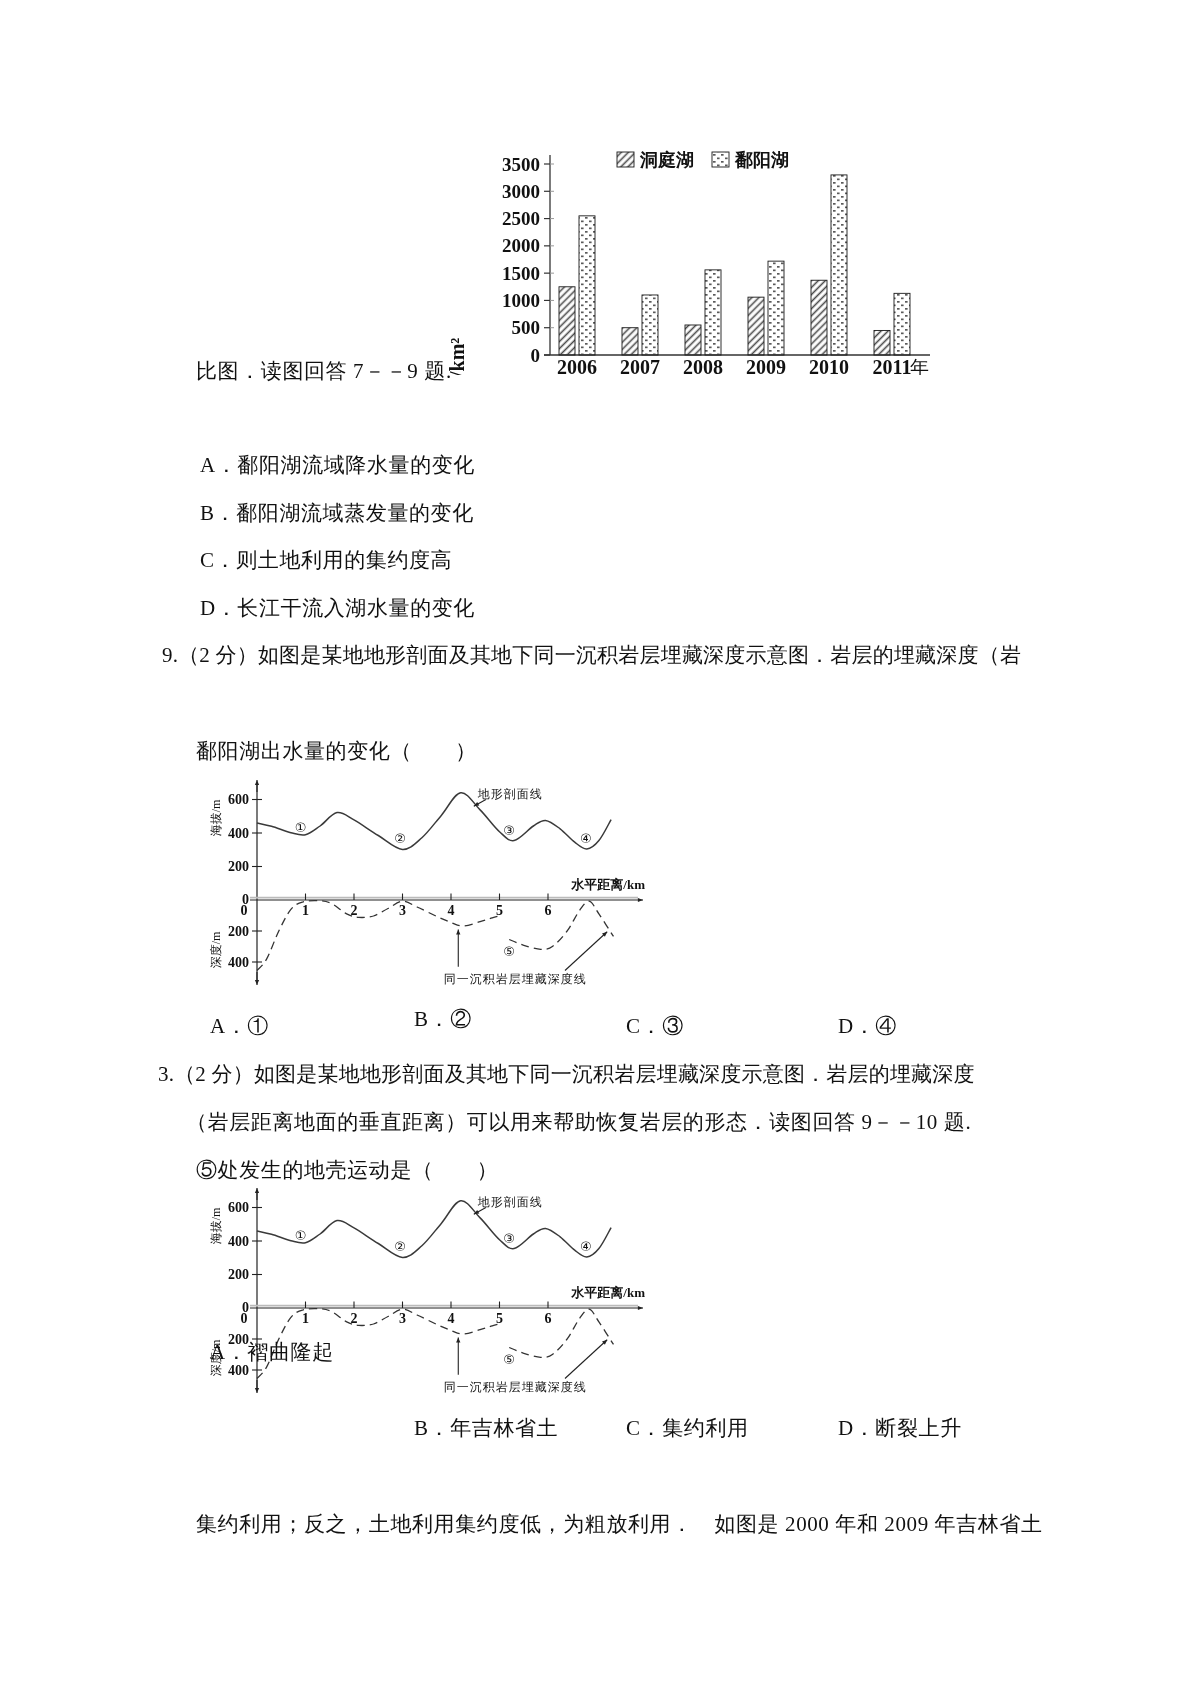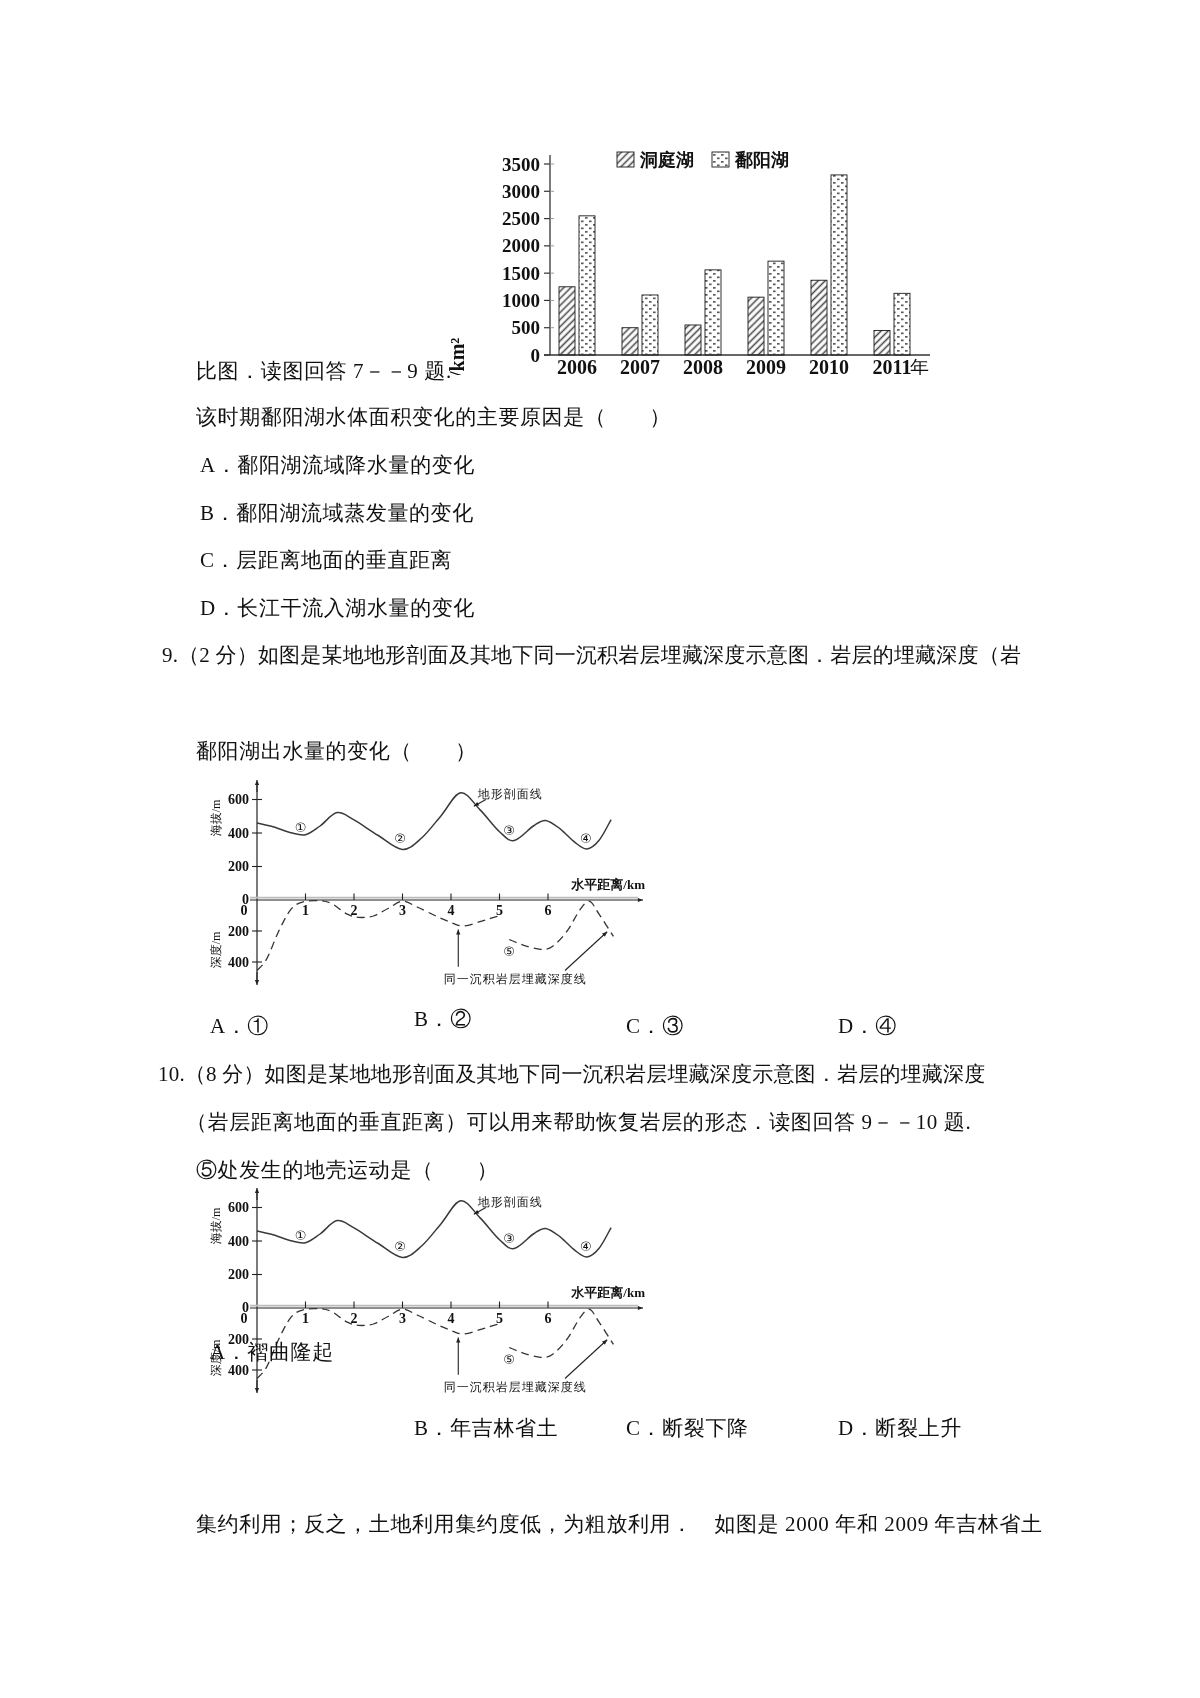--- a/index.html
+++ b/index.html
@@ -73,25 +73,24 @@
         <text x="452" y="249" text-anchor="middle" font-size="20" font-weight="bold">2011</text>
         <text x="470" y="249" text-anchor="start" font-size="19">年</text>
         <text transform="translate(24 332) rotate(-90)" x="0" y="0" font-size="20" font-weight="bold">水体面积/km²</text>
         <rect x="177" y="27" width="17" height="15" fill="url(#p-hatch)" stroke="#1a1a1a" stroke-width="0.9"></rect>
         <text x="200" y="41" text-anchor="start" font-size="18" font-weight="bold">洞庭湖</text>
         <rect x="272" y="27" width="17" height="15" fill="url(#p-dots)" stroke="#1a1a1a" stroke-width="0.9"></rect>
         <text x="295" y="41" text-anchor="start" font-size="18" font-weight="bold">鄱阳湖</text>
       </svg></div>
 
   <div class="t" style="left:196px;top:358px">比图．读图回答 7－－9 题.</div>
-  <div class="t" style="left:196px;top:404px">该时期鄱阳湖水体面积变化的主要原因是（　　）</div>
 
   <div class="t" style="left:200px;top:452px">A．鄱阳湖流域降水量的变化</div>
   <div class="t" style="left:200px;top:500px">B．鄱阳湖流域蒸发量的变化</div>
-  <div class="t" style="left:200px;top:547px">C．层距离地面的垂直距离</div>
+  <div class="t" style="left:200px;top:547px">C．则土地利用的集约度高</div>
   <div class="t" style="left:200px;top:595px">D．长江干流入湖水量的变化</div>
 
   <div class="t num" style="left:162px;top:642px">9.（2 分）如图是某地地形剖面及其地下同一沉积岩层埋藏深度示意图．岩层的埋藏深度（岩</div>
   <div class="t" style="left:196px;top:738px">鄱阳湖出水量的变化（　　）</div>
 
   <div class="chart" style="left:190px;top:778px;width:470px;height:215px"><svg width="470" height="215" viewBox="0 0 470 215">
         <line x1="67" y1="5" x2="67" y2="202" stroke="#222" stroke-width="1.2"></line>
         <line x1="67" y1="14" x2="67" y2="2" stroke="#222" stroke-width="1.1"></line>
         <polygon points="67.0,2.0 69.1,7.1 64.9,7.1" fill="#222"></polygon>
         <line x1="67" y1="194" x2="67" y2="207" stroke="#222" stroke-width="1.1"></line>
@@ -142,21 +141,21 @@
         <polygon points="268.3,151.4 270.4,156.5 266.1,156.5" fill="#222"></polygon>
         <line x1="374.97499999999997" y1="192.525" x2="417.17" y2="153.775" stroke="#222" stroke-width="1.1"></line>
         <polygon points="417.2,153.8 414.9,158.8 412.0,155.6" fill="#222"></polygon>
       </svg></div>
 
   <div class="t" style="left:210px;top:1013px">A．①</div>
   <div class="t" style="left:414px;top:1006px">B．②</div>
   <div class="t" style="left:626px;top:1013px">C．③</div>
   <div class="t" style="left:838px;top:1013px">D．④</div>
 
-  <div class="t num" style="left:158px;top:1061px">10.（8 分）如图是某地地形剖面及其地下同一沉积岩层埋藏深度示意图．岩层的埋藏深度</div>
+  <div class="t num" style="left:158px;top:1061px">3.（2 分）如图是某地地形剖面及其地下同一沉积岩层埋藏深度示意图．岩层的埋藏深度</div>
   <div class="t" style="left:186px;top:1109px">（岩层距离地面的垂直距离）可以用来帮助恢复岩层的形态．读图回答 9－－10 题.</div>
   <div class="t" style="left:196px;top:1157px">⑤处发生的地壳运动是（　　）</div>
 
   <div class="chart" style="left:190px;top:1186px;width:470px;height:215px"><svg width="470" height="215" viewBox="0 0 470 215">
         <line x1="67" y1="5" x2="67" y2="202" stroke="#222" stroke-width="1.2"></line>
         <line x1="67" y1="14" x2="67" y2="2" stroke="#222" stroke-width="1.1"></line>
         <polygon points="67.0,2.0 69.1,7.1 64.9,7.1" fill="#222"></polygon>
         <line x1="67" y1="194" x2="67" y2="207" stroke="#222" stroke-width="1.1"></line>
         <polygon points="67.0,207.0 64.9,201.9 69.1,201.9" fill="#222"></polygon>
         <line x1="60" y1="119.6" x2="448" y2="119.6" stroke="#bbbbbb" stroke-width="1.6"></line>
@@ -202,18 +201,18 @@
         <polygon points="283.8,28.2 287.2,23.9 289.3,27.6" fill="#222"></polygon>
         <text x="253.725" y="205.09" text-anchor="start" font-size="12" letter-spacing="1">同一沉积岩层埋藏深度线</text>
         <line x1="268.275" y1="188.65" x2="268.275" y2="151.45" stroke="#222" stroke-width="1.1"></line>
         <polygon points="268.3,151.4 270.4,156.5 266.1,156.5" fill="#222"></polygon>
         <line x1="374.97499999999997" y1="192.525" x2="417.17" y2="153.775" stroke="#222" stroke-width="1.1"></line>
         <polygon points="417.2,153.8 414.9,158.8 412.0,155.6" fill="#222"></polygon>
       </svg></div>
 
   <div class="t" style="left:210px;top:1339px">A．褶曲隆起</div>
   <div class="t" style="left:414px;top:1415px">B．年吉林省土</div>
-  <div class="t" style="left:626px;top:1415px">C．断裂下降</div>
+  <div class="t" style="left:626px;top:1415px">C．集约利用</div>
   <div class="t" style="left:838px;top:1415px">D．断裂上升</div>
 
   <div class="t" style="left:196px;top:1511px">集约利用；反之，土地利用集约度低，为粗放利用．　如图是 2000 年和 2009 年吉林省土</div>
 
 </div>
 
 </body></html>

